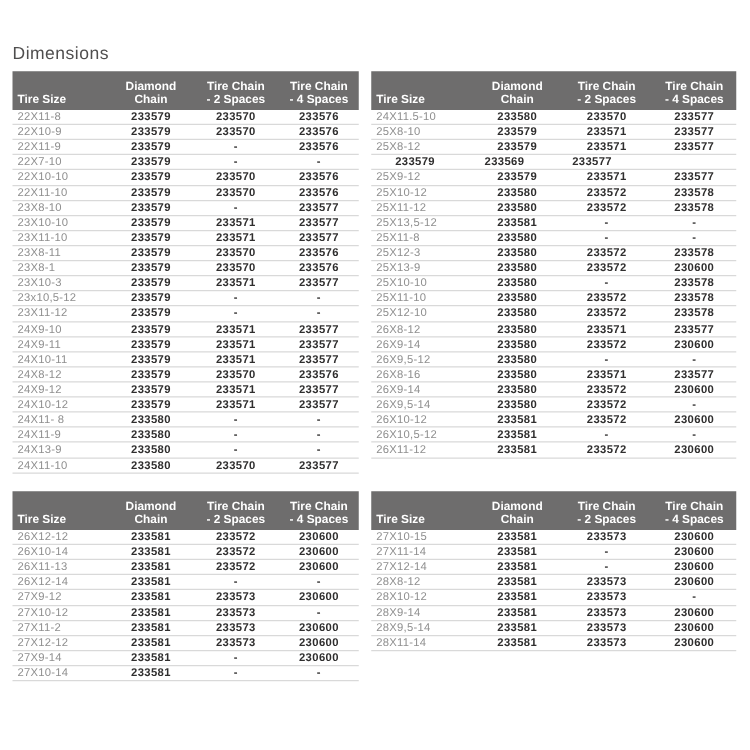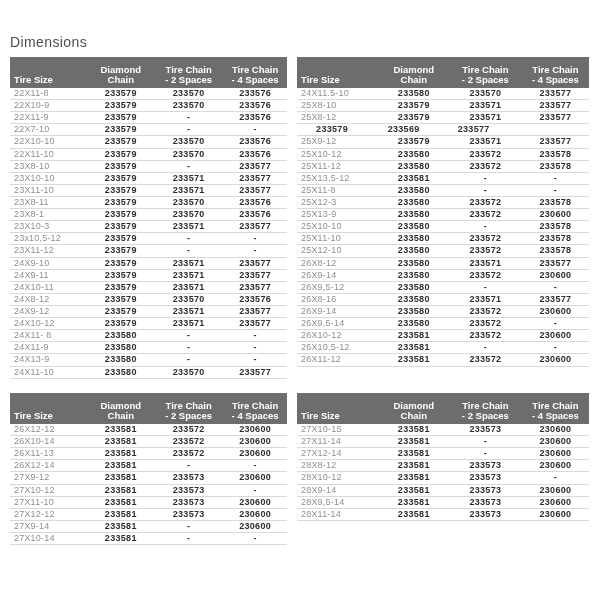--- a/index.html
+++ b/index.html
@@ -378,21 +378,21 @@
         <div class="c c3">233573</div>
         <div class="c c4">230600</div>
       </div>
       <div class="t-row">
         <div class="c c1">27X10-12</div>
         <div class="c c2">233581</div>
         <div class="c c3">233573</div>
         <div class="c c4">-</div>
       </div>
       <div class="t-row">
-        <div class="c c1">27X11-10</div>
+        <div class="c c1">27X11-2</div>
         <div class="c c2">233581</div>
         <div class="c c3">233573</div>
         <div class="c c4">230600</div>
       </div>
       <div class="t-row">
         <div class="c c1">27X12-12</div>
         <div class="c c2">233581</div>
         <div class="c c3">233573</div>
         <div class="c c4">230600</div>
       </div>

